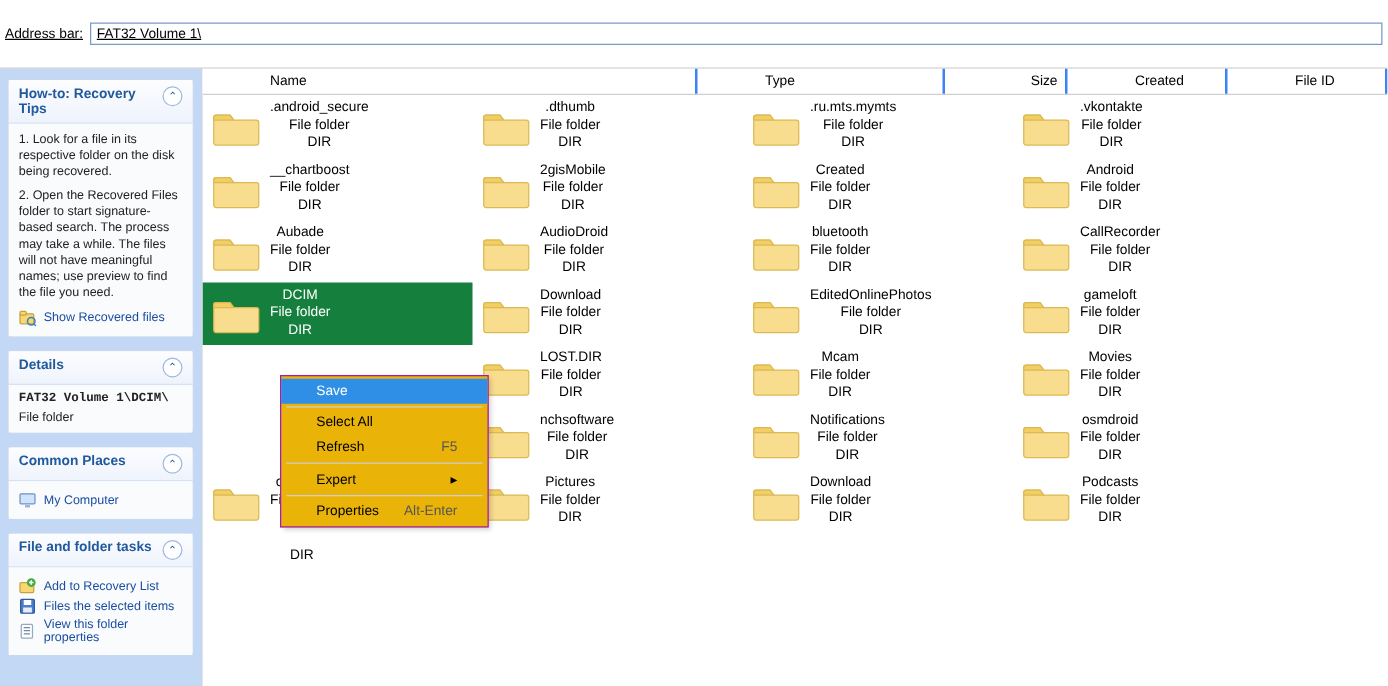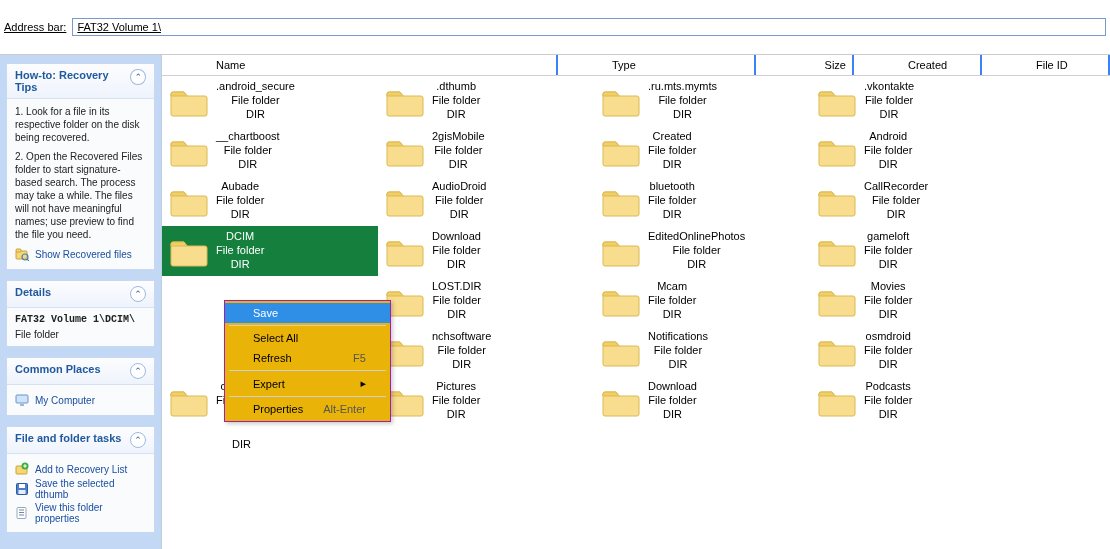--- a/index.html
+++ b/index.html
@@ -124,21 +124,21 @@
           <span>Add to Recovery List</span>
         </div>
         <div class="link-row">
           <span class="icon">
             <svg width="14" height="14" viewBox="0 0 14 14">
                 <rect x="1.5" y="1.5" width="11" height="11" rx="1" fill="#4e7ec9" stroke="#2b5aa0"></rect>
                 <rect x="4" y="2" width="6" height="4" fill="#fff"></rect>
                 <rect x="3.5" y="8" width="7" height="4" fill="#e7edf8"></rect>
               </svg>
           </span>
-          <span>Save the selected dthumb</span>
+          <span>Files the selected items</span>
         </div>
         <div class="link-row">
           <span class="icon">
             <svg width="14" height="14" viewBox="0 0 14 14">
                 <rect x="2" y="1.5" width="9" height="11" rx="1" fill="#fff" stroke="#9aa8bc"></rect>
                 <line x1="4" y1="4" x2="9" y2="4" stroke="#6f87a8"></line>
                 <line x1="4" y1="6.5" x2="9" y2="6.5" stroke="#6f87a8"></line>
                 <line x1="4" y1="9" x2="9" y2="9" stroke="#6f87a8"></line>
               </svg>
           </span>

